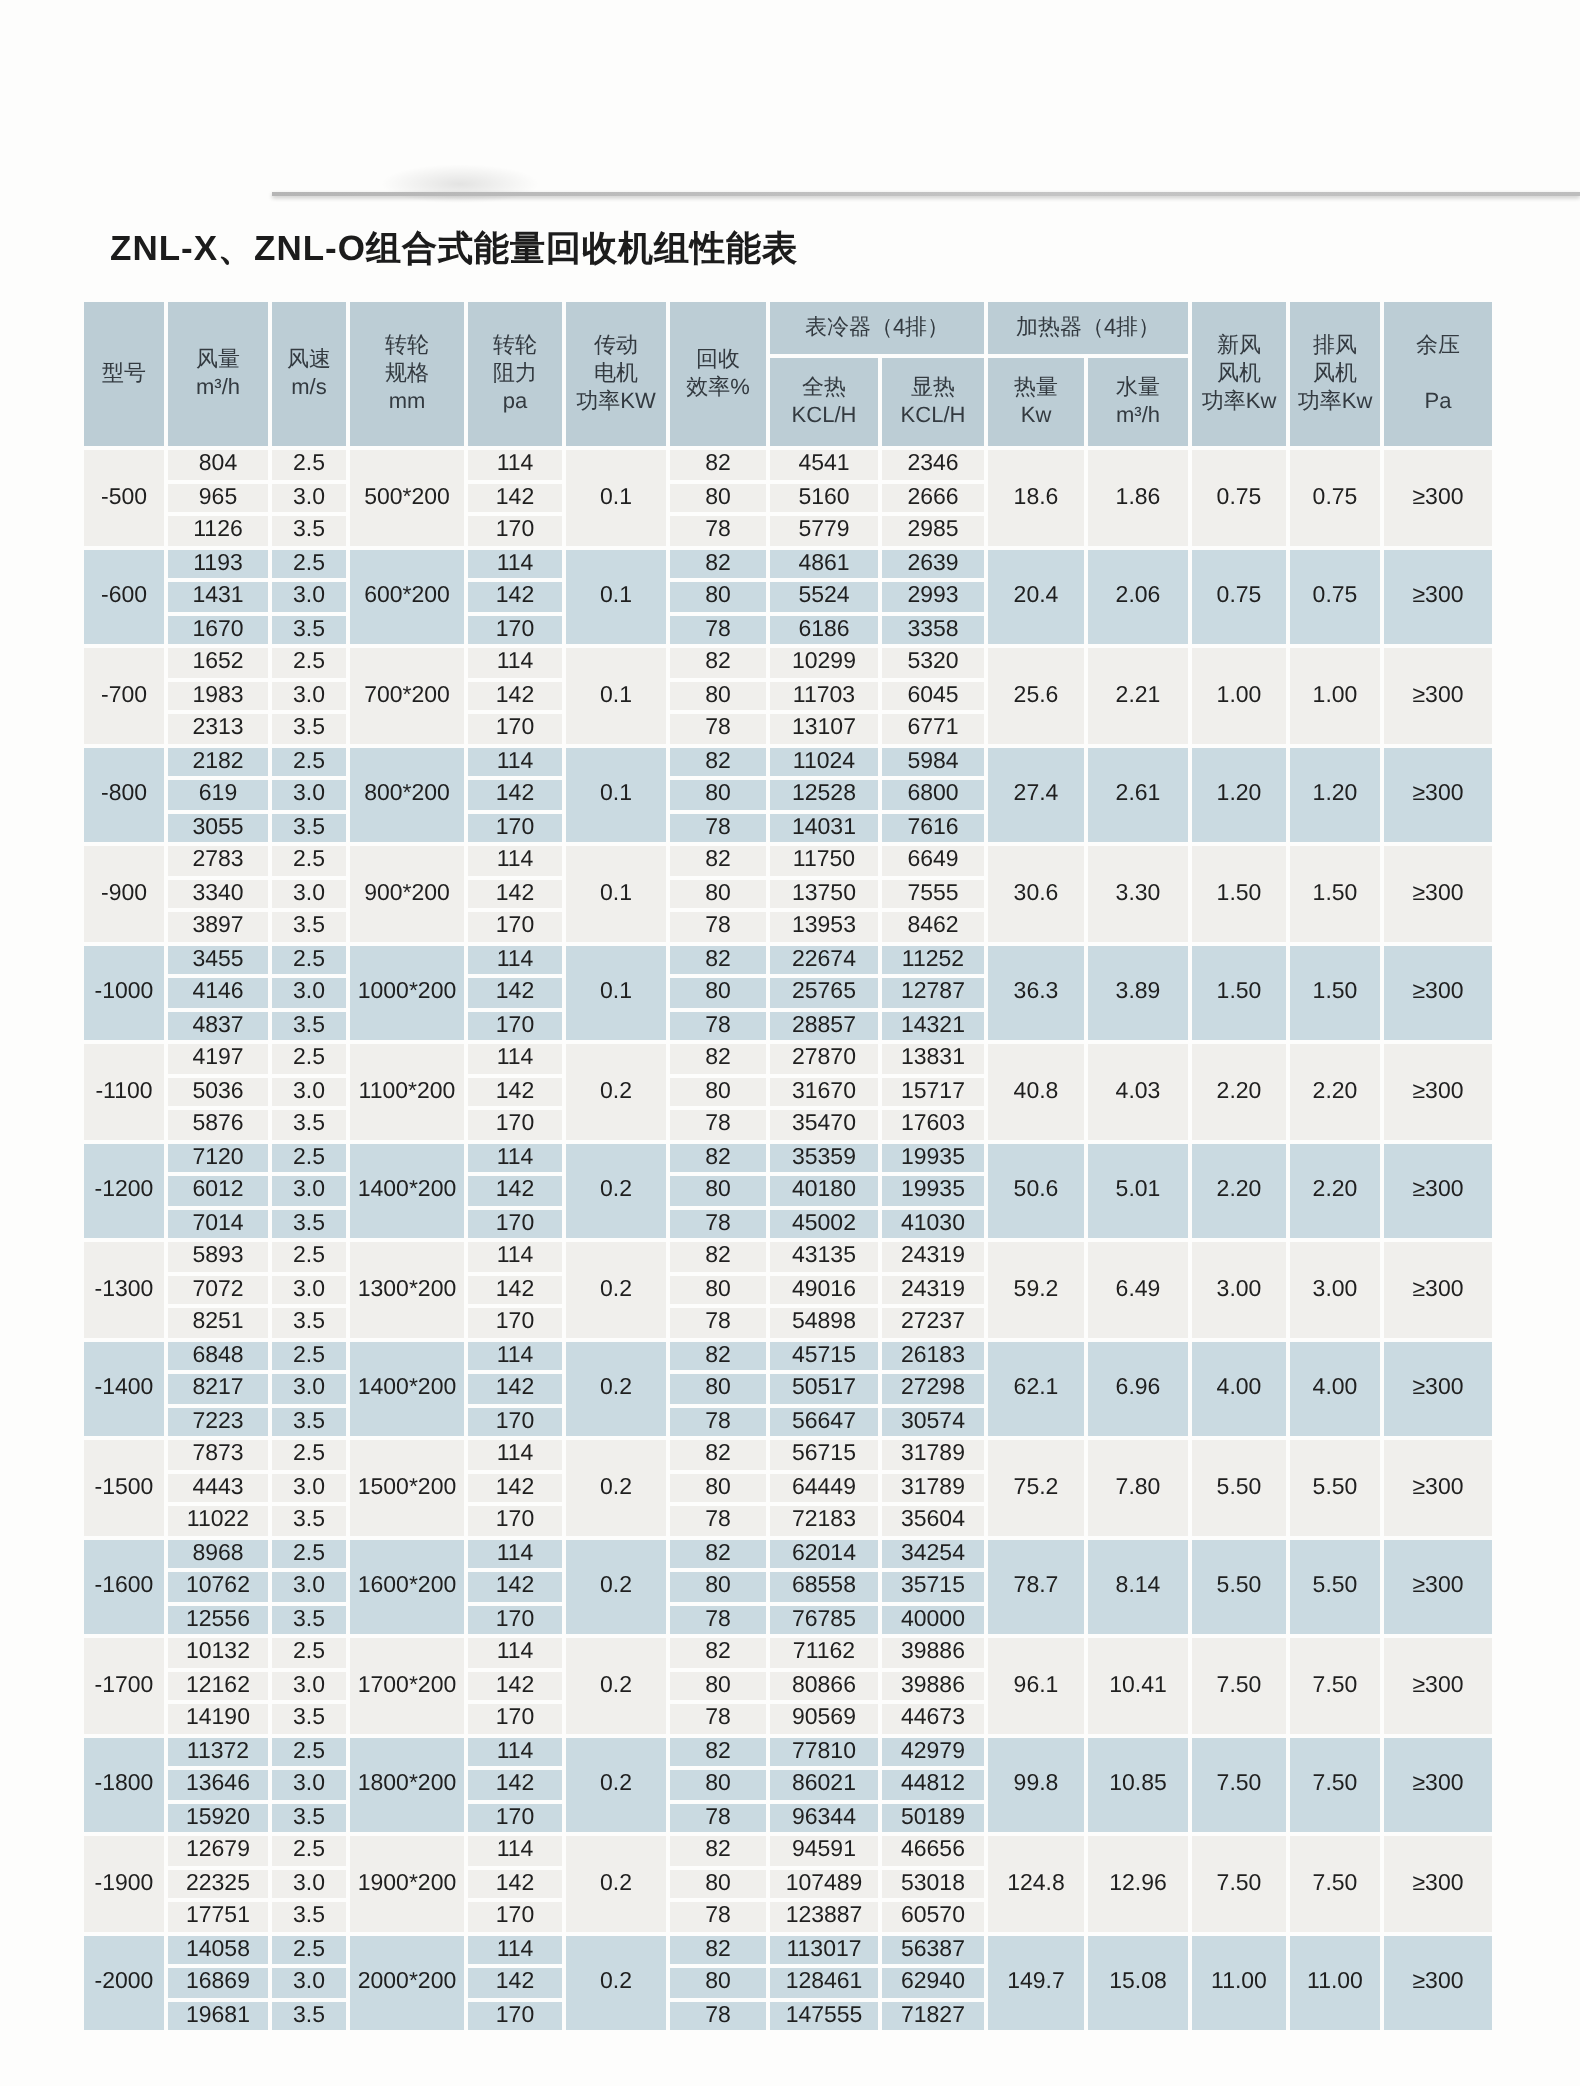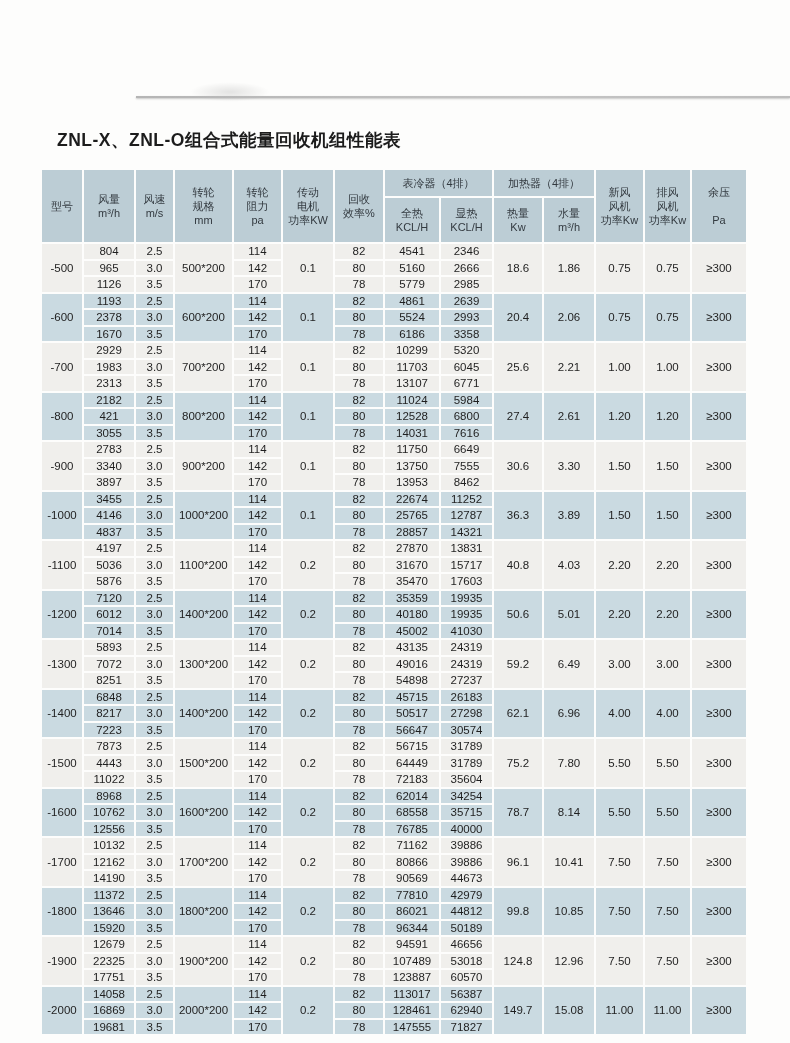--- a/index.html
+++ b/index.html
@@ -25,22 +25,22 @@
   }
   .top-divider-blur {
     position: absolute;
     top: 82px;
     left: 190px;
     width: 80px;
     height: 20px;
     background: radial-gradient(ellipse at center, rgba(0,0,0,0.10), rgba(0,0,0,0) 70%);
   }
   .page-title {
-    margin: 16px;
-    padding: 112px 0 0 41px;
+    margin: 0;
+    padding: 112px 0 0 55px;
     font-size: 17.5px;
     font-weight: 700;
     color: #1c1c1c;
     letter-spacing: 0.5px;
   }
   table.spec-table {
     margin: 13px 0 0 40px;
     width: 708px;
     table-layout: fixed;
     border-collapse: separate;
@@ -182,38 +182,38 @@
           <td>82</td>
           <td>4861</td>
           <td>2639</td>
           <td rowspan="3">20.4</td>
           <td rowspan="3">2.06</td>
           <td rowspan="3">0.75</td>
           <td rowspan="3">0.75</td>
           <td rowspan="3">≥300</td>
         </tr>
         <tr class="band-blue">
-          <td>2378</td>
+          <td>1431</td>
           <td>3.0</td>
           <td>142</td>
           <td>80</td>
           <td>5524</td>
           <td>2993</td>
         </tr>
         <tr class="band-blue">
           <td>1670</td>
           <td>3.5</td>
           <td>170</td>
           <td>78</td>
           <td>6186</td>
           <td>3358</td>
         </tr>
         <tr class="band-light">
           <td rowspan="3">-700</td>
-          <td>2929</td>
+          <td>1652</td>
           <td>2.5</td>
           <td rowspan="3">700*200</td>
           <td>114</td>
           <td rowspan="3">0.1</td>
           <td>82</td>
           <td>10299</td>
           <td>5320</td>
           <td rowspan="3">25.6</td>
           <td rowspan="3">2.21</td>
           <td rowspan="3">1.00</td>
@@ -246,21 +246,21 @@
           <td>82</td>
           <td>11024</td>
           <td>5984</td>
           <td rowspan="3">27.4</td>
           <td rowspan="3">2.61</td>
           <td rowspan="3">1.20</td>
           <td rowspan="3">1.20</td>
           <td rowspan="3">≥300</td>
         </tr>
         <tr class="band-blue">
-          <td>421</td>
+          <td>619</td>
           <td>3.0</td>
           <td>142</td>
           <td>80</td>
           <td>12528</td>
           <td>6800</td>
         </tr>
         <tr class="band-blue">
           <td>3055</td>
           <td>3.5</td>
           <td>170</td>

